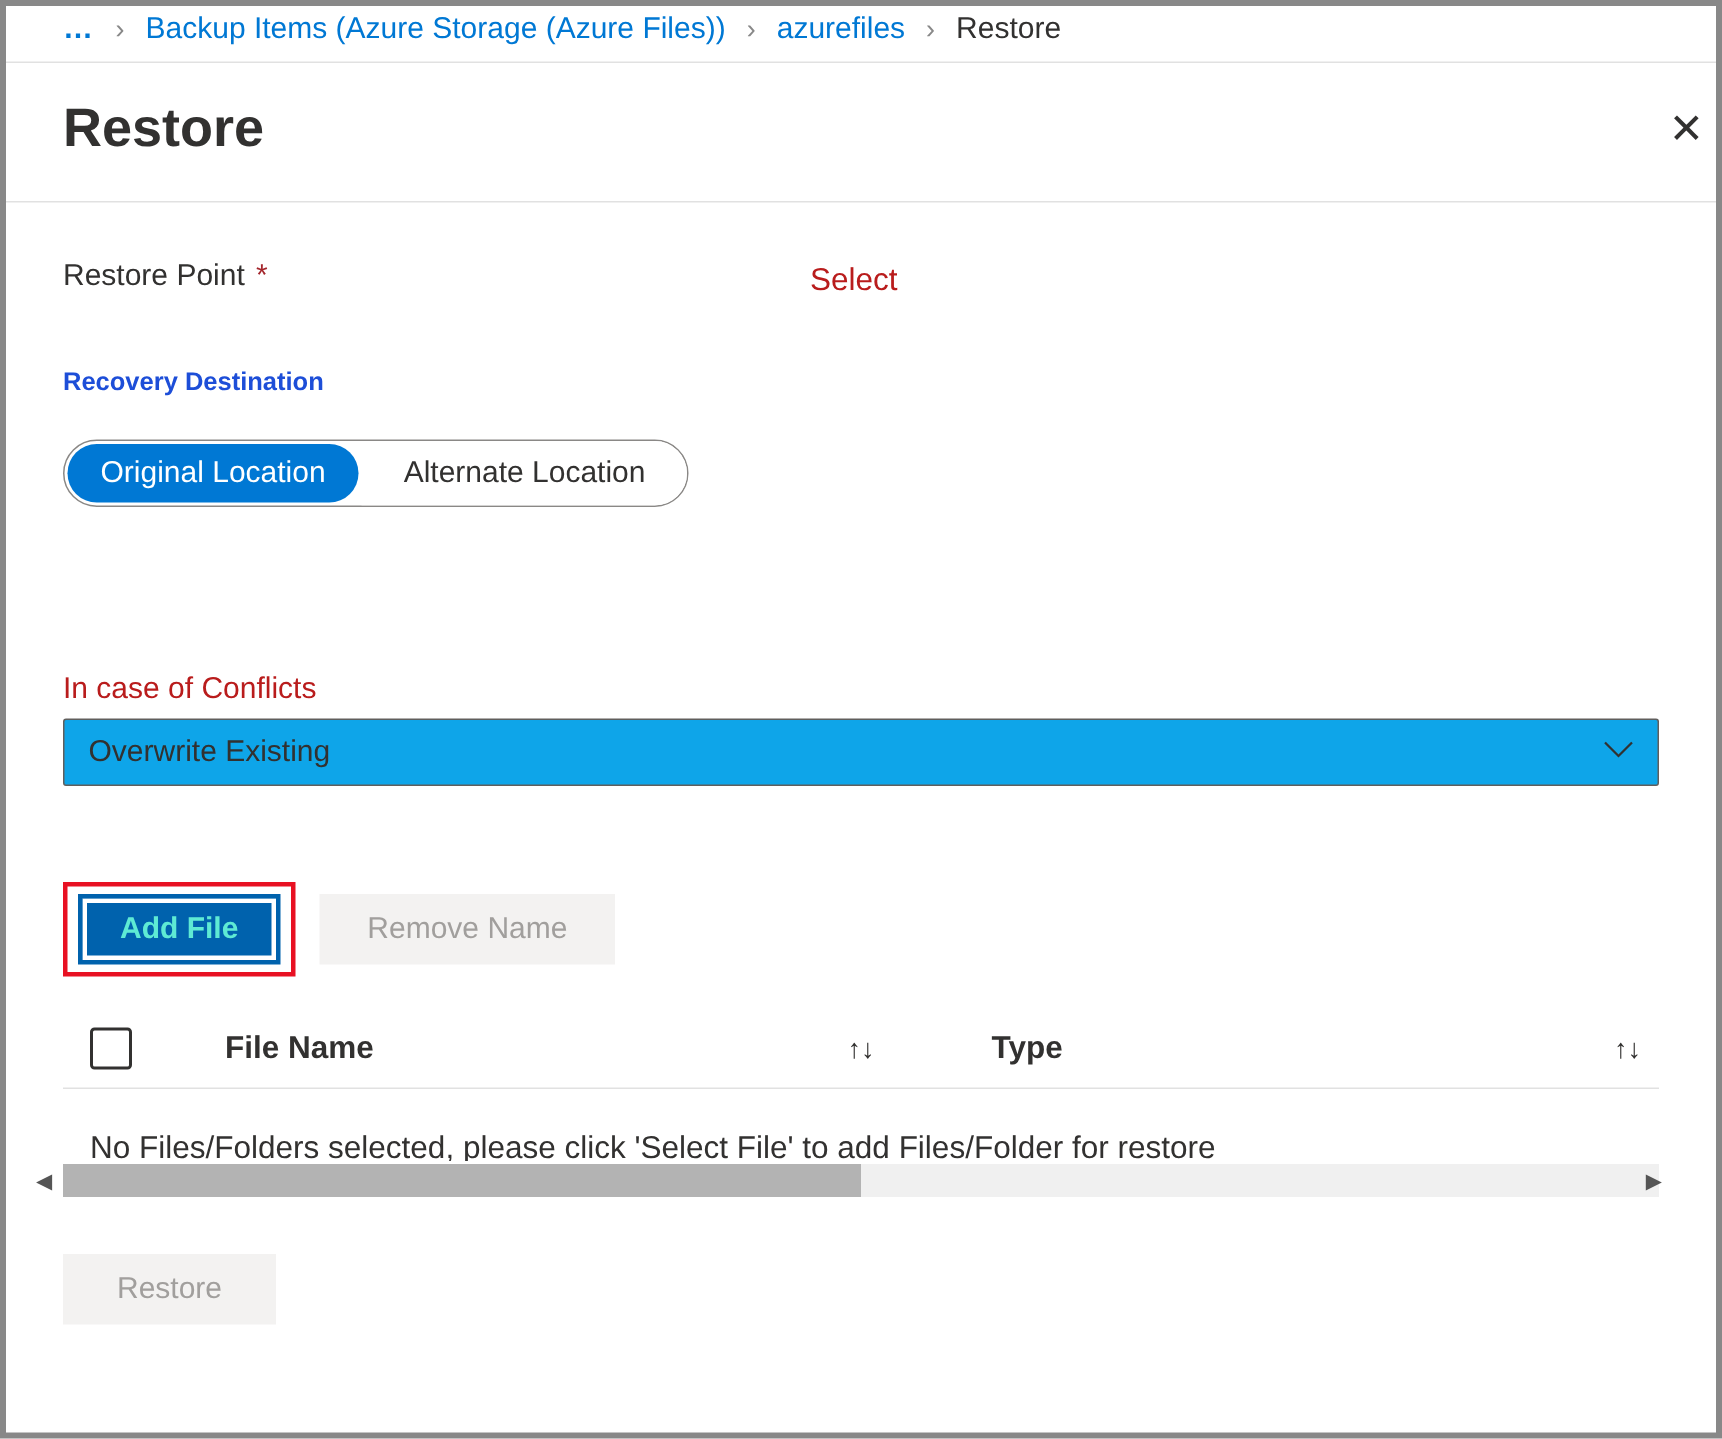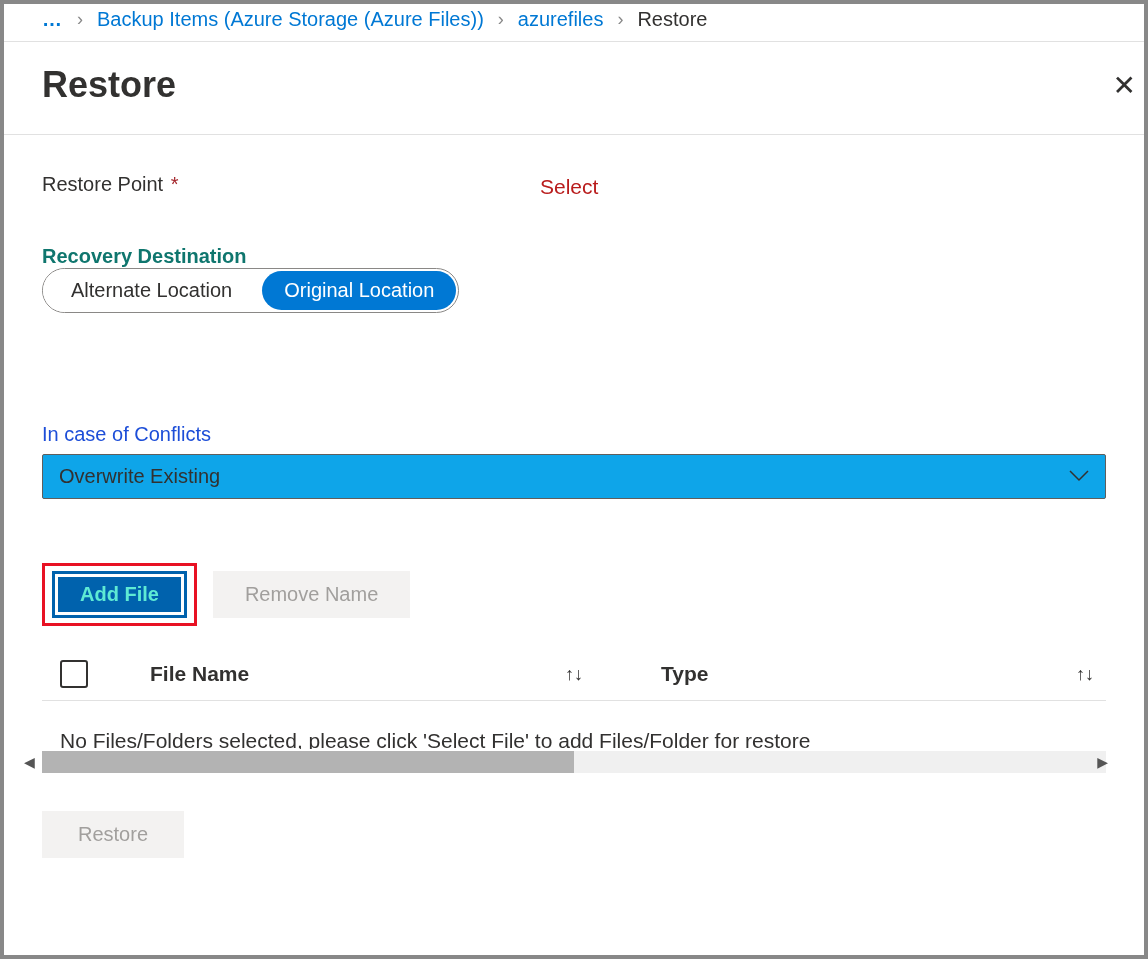--- a/index.html
+++ b/index.html
@@ -98,24 +98,25 @@
       font-size: 22px;
     }
     .select-link {
       color: #b91c1c;
       font-size: 21px;
       margin-top: 10px;
       display: inline-block;
       cursor: pointer;
     }
     .section-heading {
-      font-size: 20px;
+      font-size: 17px;
       font-weight: 600;
-      color: #0f766e;
+      color: #1d4ed8;
       margin-top: 46px;
+      margin-bottom: 28px;
     }
     .pill-group {
       display: inline-flex;
       border: 1px solid #8a8886;
       border-radius: 26px;
       overflow: hidden;
     }
     .pill-btn {
       padding: 10px 24px;
       font-size: 20px;
@@ -132,21 +133,21 @@
       padding: 8px 22px;
     }
     .pill-btn:not(.active) {
       padding: 10px 28px;
     }
     .conflicts-section {
       margin-top: 110px;
     }
     .conflicts-label {
       font-size: 20px;
-      color: #1d4ed8;
+      color: #b91c1c;
       margin-bottom: 8px;
     }
     .dropdown {
       display: flex;
       align-items: center;
       justify-content: space-between;
       border: 1px solid #605e5c;
       border-radius: 2px;
       padding: 10px 16px;
       font-size: 20px;
@@ -296,22 +297,22 @@
       <span class="required">*</span>
     </div>
     <div class="field-control">
       <span class="select-link">Select</span>
     </div>
   </div>
 
   <div class="section-heading">Recovery Destination</div>
 
   <div class="pill-group">
+    <button class="pill-btn active">Original Location</button>
     <button class="pill-btn">Alternate Location</button>
-    <button class="pill-btn active">Original Location</button>
   </div>
 
   <div class="conflicts-section">
     <div class="conflicts-label">In case of Conflicts</div>
     <div class="dropdown">
       <span>Overwrite Existing</span>
       <span class="chevron">
         <svg width="20" height="12" viewBox="0 0 20 12">
             <path d="M1 1 L10 10 L19 1" stroke="#323130" stroke-width="1.5" fill="none"></path>
           </svg>

